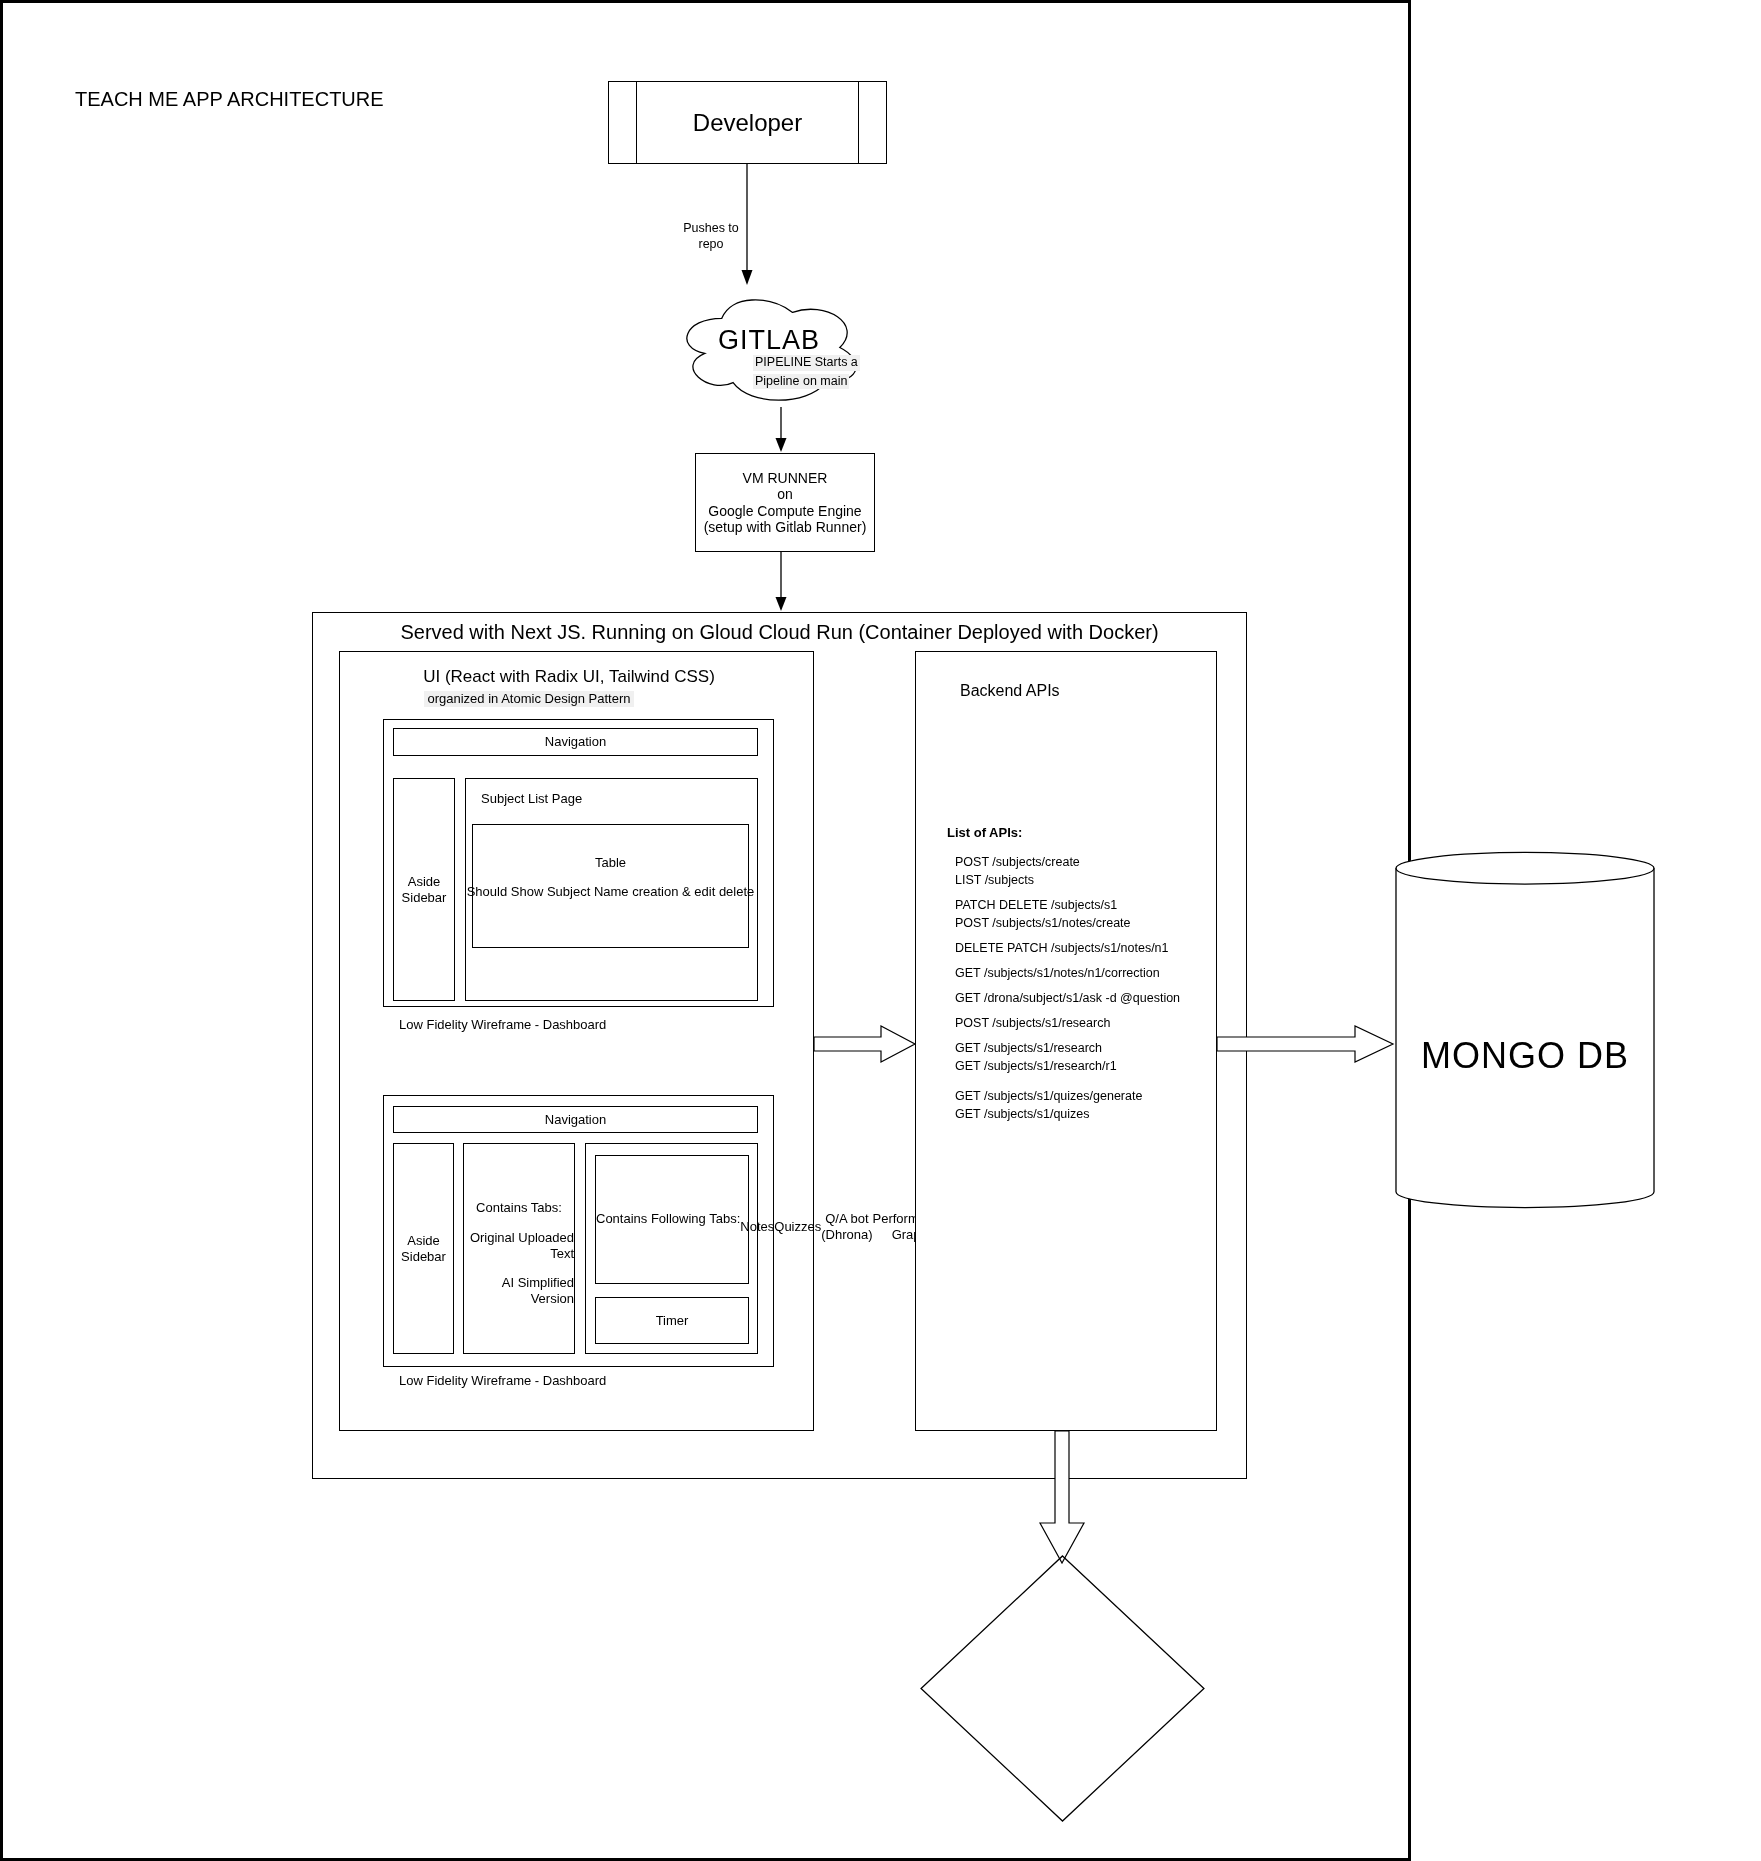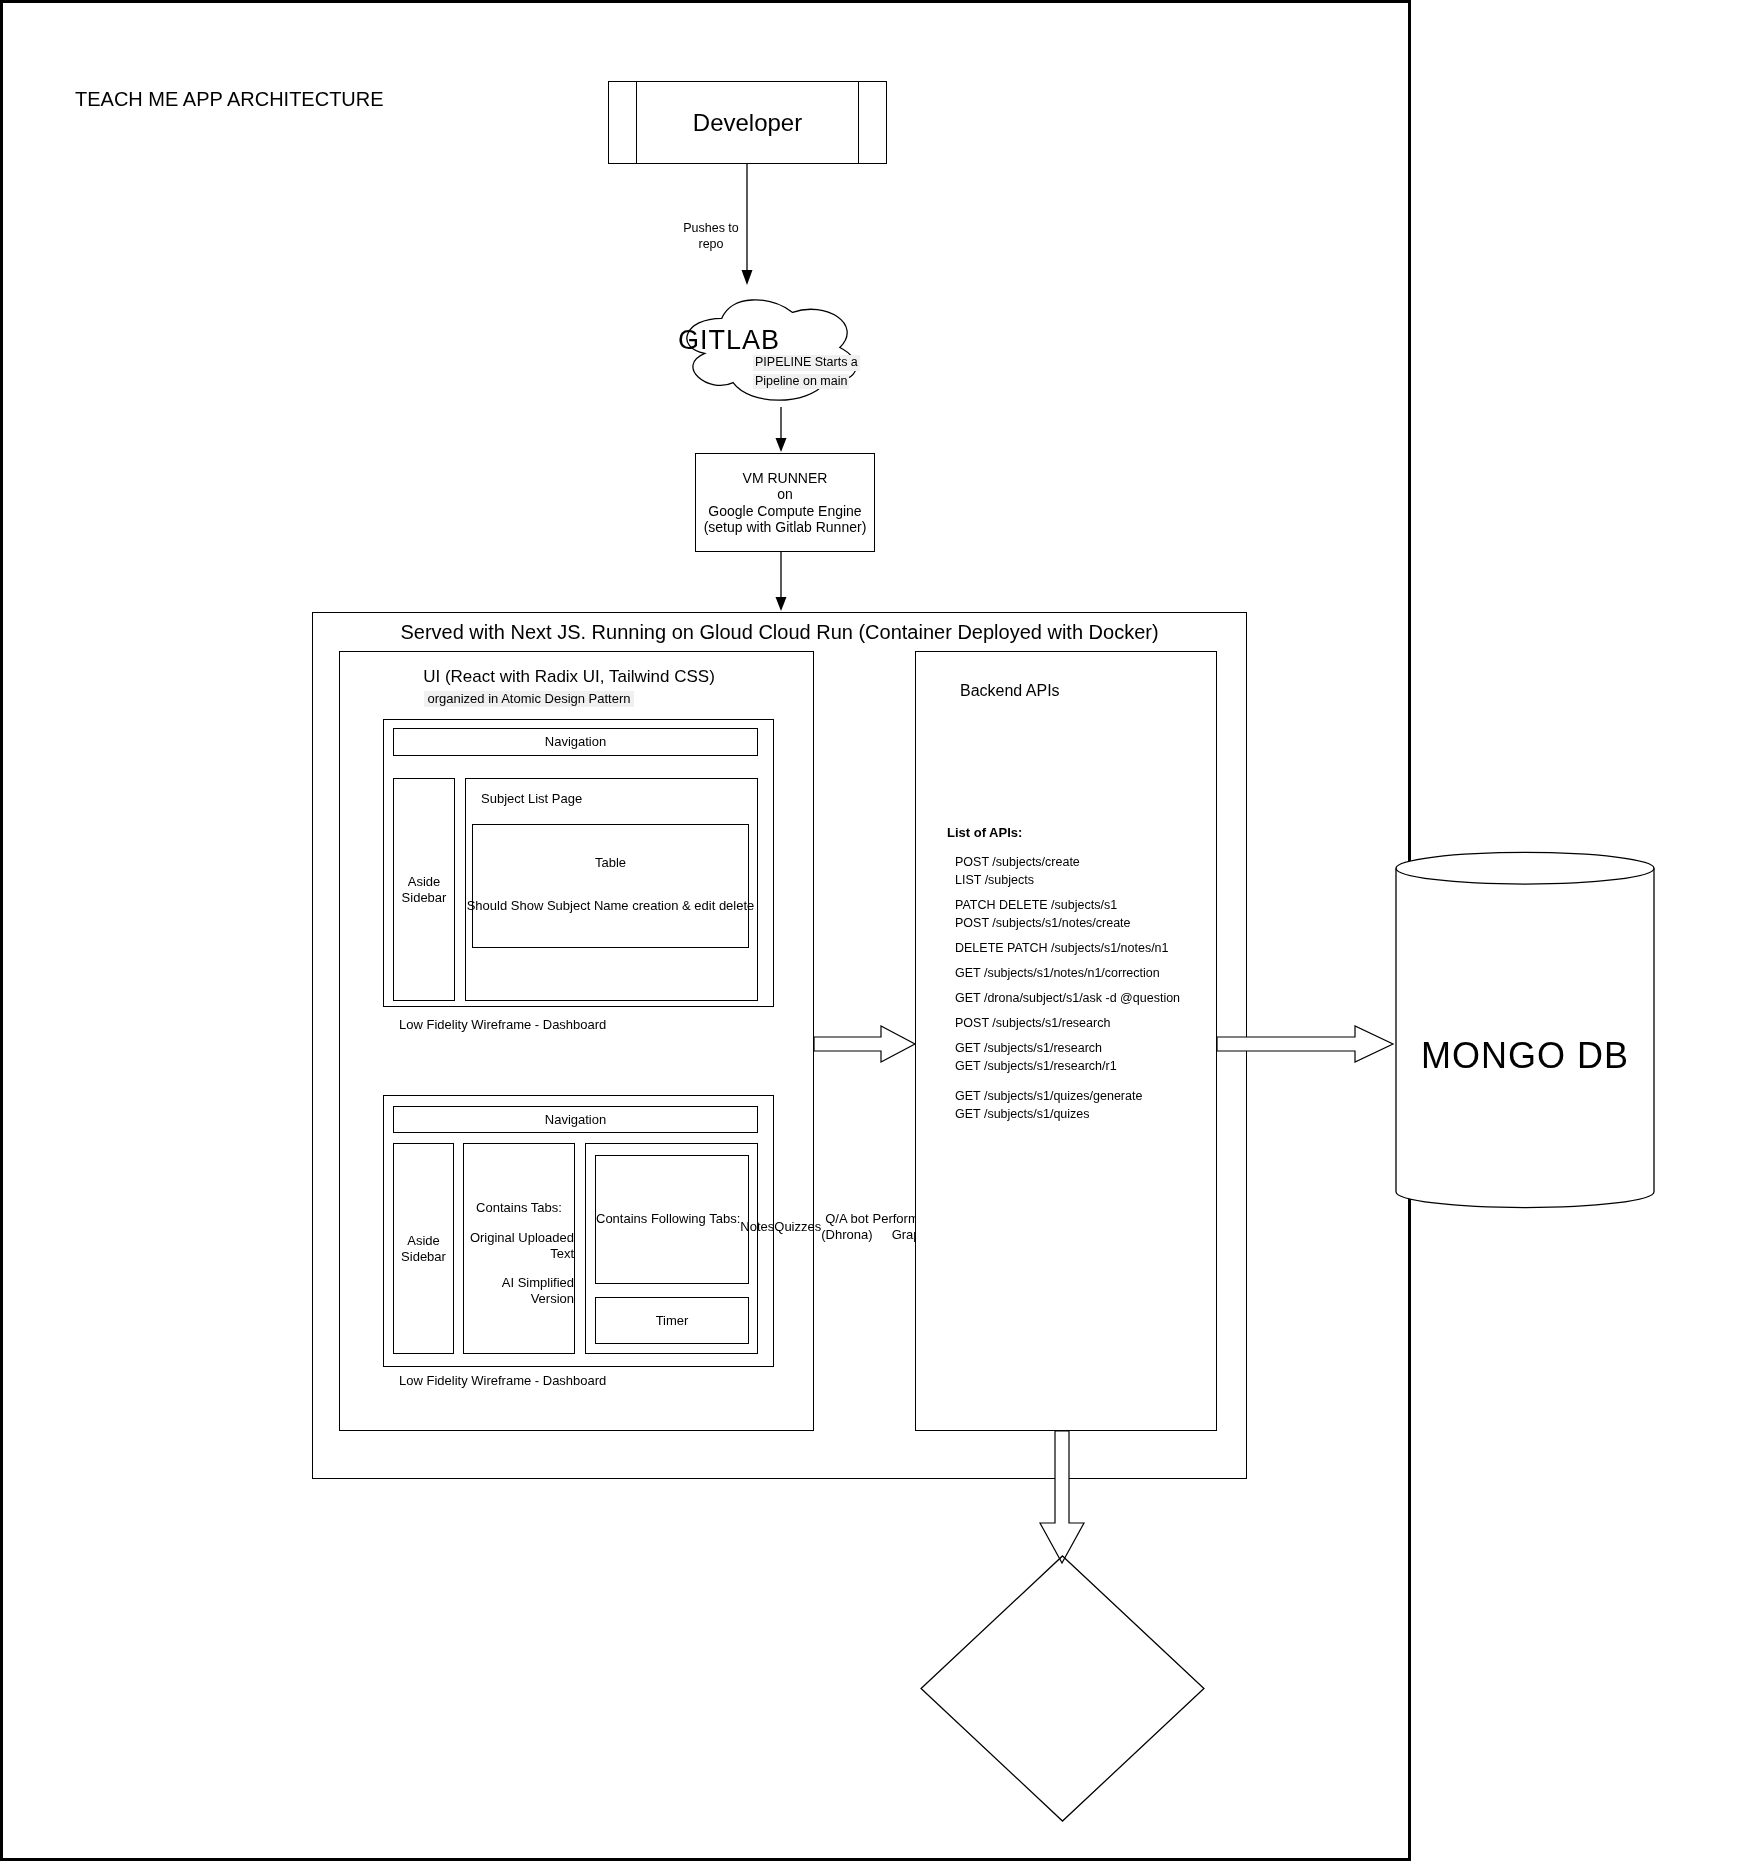--- a/index.html
+++ b/index.html
@@ -19,21 +19,21 @@
   .small-label{font-size:12.5px;line-height:15.5px;}
   .gitlab-name{font-size:27px;line-height:30px;letter-spacing:1px;}
   .note-line{display:inline-block;background:var(--highlight,#f0f0f0);font-size:12.5px;line-height:15.5px;padding:0 2px;}
   .vm-text{font-size:14px;line-height:16.5px;}
   .container-title{font-size:20px;line-height:23px;text-align:center;}
   .ui-title{font-size:17px;line-height:22px;text-align:center;margin-left:40px;}
   .ui-subtitle{font-size:13px;line-height:16px;text-align:center;}
   .hl{display:inline-block;background:var(--highlight,#f0f0f0);padding:0 3px;}
   .wf-text{font-size:13px;line-height:16px;}
   .wf-caption{font-size:13px;line-height:16px;}
-  .table-box{display:flex;flex-direction:column;align-items:center;padding-top:30px;gap:27px;}
+  .table-box{display:flex;flex-direction:column;align-items:center;padding-top:30px;gap:13px;}
   .tabs-box{display:flex;flex-direction:column;align-items:center;text-align:right;padding-top:56px;}
   .tabs-box .tabs-heading{margin-bottom:14px;}
   .tabs-box .tab-item{margin-bottom:13px;}
   .panel-box1{display:flex;flex-direction:row;align-items:center;text-align:center;padding-top:14px;}
   .panel-box1 .panel-heading{margin-bottom:15px;}
   .panel-box1 .panel-tab{line-height:15.5px;}
   .backend-title{font-size:16px;line-height:22px;}
   .list-heading{font-size:13px;line-height:16px;font-weight:bold;}
   .api-item{font-size:12.5px;line-height:18px;white-space:nowrap;}
   .api-group{margin-bottom:7px;}
@@ -134,21 +134,21 @@
   <svg class="abs" style="left:736px;top:161px;" width="16" height="122" viewBox="0 0 16 122">
     <line x1="8" y1="0" x2="8" y2="107" stroke="#000" stroke-width="1.3"></line>
     <polygon points="8,121 2.5,106 13.5,106" fill="#000"></polygon>
   </svg>
   <div class="abs small-label pre" style="left:672px;top:218px;width:72px;text-align:center;">Pushes to
 repo</div>
 
   <svg class="abs" style="left:670px;top:285px;" width="192" height="119" viewBox="-1 -1 194 121">
     <path d="M48,29.8 C9.6,29.8 0,59.5 30.7,65.5 C0,78.5 34.6,107.1 59.5,95.2 C76.8,119 134.4,119 153.6,95.2 C192,95.2 192,71.4 168,59.5 C192,35.7 153.6,11.9 120,23.8 C96,6 57.6,6 48,29.8 Z" fill="#fff" stroke="#000" stroke-width="1.3"></path>
   </svg>
-  <div class="abs gitlab-name" style="left:630px;top:322px;width:192px;text-align:center;">GITLAB</div>
+  <div class="abs gitlab-name" style="left:670px;top:322px;width:192px;text-align:center;">GITLAB</div>
   <div class="abs" style="left:750px;top:349px;">
     <span class="note-line">PIPELINE Starts a</span><br>
     <span class="note-line">Pipeline on main</span>
   </div>
 
   <svg class="abs" style="left:770px;top:404px;" width="16" height="46" viewBox="0 0 16 46">
     <line x1="8" y1="0" x2="8" y2="32" stroke="#000" stroke-width="1.3"></line>
     <polygon points="8,45 2.5,31 13.5,31" fill="#000"></polygon>
   </svg>
 

